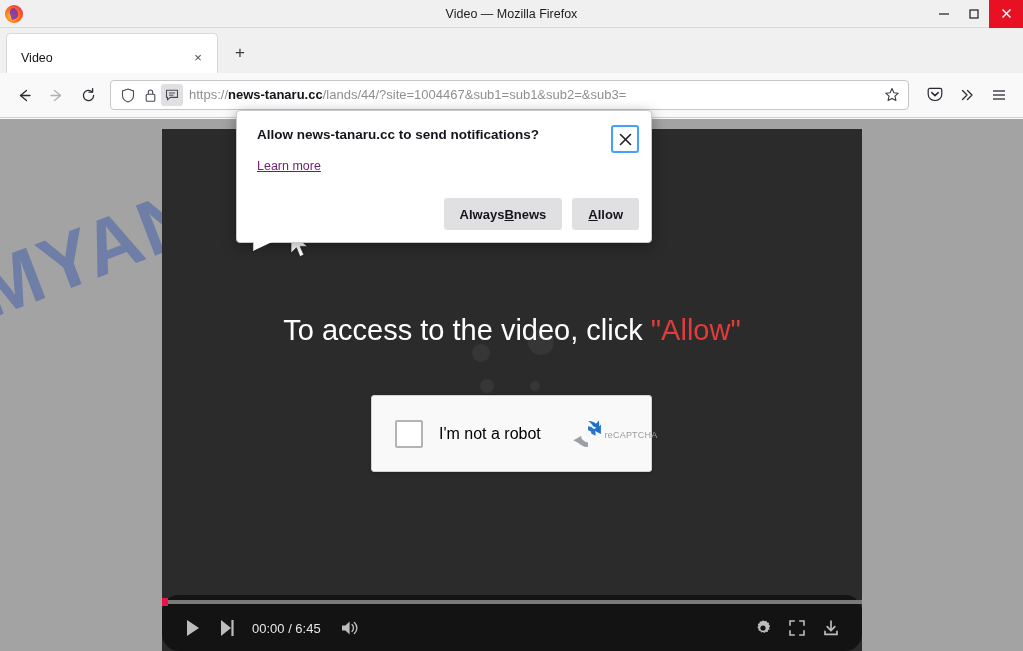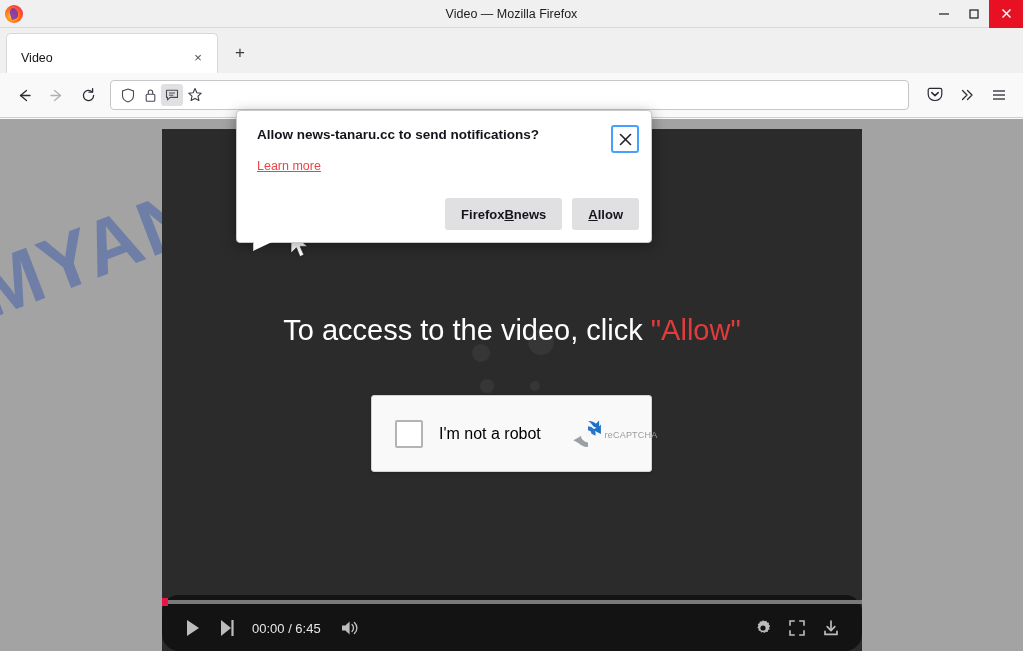--- a/index.html
+++ b/index.html
@@ -206,21 +206,21 @@
     border-left: 1px solid #c9c9cc;
   }
   .popup-head { display: flex; align-items: flex-start; padding: 14px 12px 0 20px; }
   .popup-title { font-size: 13.5px; font-weight: 700; color: #15141a; flex: 1; line-height: 20px; }
   .popup-close {
     width: 28px; height: 28px; border: 2px solid #45a1ff; border-radius: 3px;
     display: flex; align-items: center; justify-content: center;
     color: #20202a; flex: 0 0 auto;
   }
   .popup-link {
-    margin: 6px 0 0 20px; font-size: 12.5px; color: #ef4444;
+    margin: 6px 0 0 20px; font-size: 12.5px; color: #701a75;
     text-decoration: underline; display: inline-block;
   }
   .popup-btns {
     position: absolute; right: 12px; bottom: 12px;
     display: flex; gap: 10px;
   }
   .pbtn {
     height: 32px; padding: 0 16px;
     background: #e0e0e2; border: none; border-radius: 3px;
     font-size: 13px; font-weight: 700; color: #15141a;
@@ -297,20 +297,21 @@
             <path d="M4.3 6.2 V4.2 a2.2 2.2 0 0 1 4.4 0 V6.2" fill="none" stroke="currentColor" stroke-width="1.1"></path>
           </svg>
       </div>
       <div class="url-ico notif-active">
         <svg width="14" height="14" viewBox="0 0 14 14">
             <path d="M1.5 2.2 h11 v7.2 h-7.4 l-2.6 2.4 v-2.4 h-1 z" fill="none" stroke="currentColor" stroke-width="1.1" stroke-linejoin="round"></path>
             <line x1="4" y1="5" x2="10" y2="5" stroke="currentColor" stroke-width="1"></line>
             <line x1="4" y1="7.2" x2="8.4" y2="7.2" stroke="currentColor" stroke-width="1"></line>
           </svg>
       </div>
+      <div class="url-text"><span>https://</span><b>news-tanaru.cc</b><span>/lands/44/?site=1004467&amp;sub1=sub1&amp;sub2=&amp;sub3=</span></div>
       <div class="url-star">
         <svg width="16" height="16" viewBox="0 0 16 16">
             <path d="M8 1.6 l1.9 4.1 4.4 .5 -3.3 3 .95 4.35 L8 11.4 l-3.95 2.15 .95 -4.35 -3.3 -3 4.4 -.5 z" fill="none" stroke="currentColor" stroke-width="1.1" stroke-linejoin="round"></path>
           </svg>
       </div>
     </div>
 
     <div class="tool-btn">
       <svg width="18" height="18" viewBox="0 0 18 18">
           <path d="M2.2 4 a1.6 1.6 0 0 1 1.6-1.6 h10.4 A1.6 1.6 0 0 1 15.8 4 v4.2 c0 3.7-3 6.3-6.8 6.3 S2.2 11.9 2.2 8.2 z" fill="none" stroke="currentColor" stroke-width="1.2"></path>
@@ -427,21 +428,21 @@
       <div class="popup-close">
         <svg width="15" height="15" viewBox="0 0 15 15">
             <line x1="2.5" y1="2.5" x2="12.5" y2="12.5" stroke="currentColor" stroke-width="1.6" stroke-linecap="round"></line>
             <line x1="12.5" y1="2.5" x2="2.5" y2="12.5" stroke="currentColor" stroke-width="1.6" stroke-linecap="round"></line>
           </svg>
       </div>
     </div>
     <a class="popup-link">Learn more</a>
     <div class="popup-btns">
       <div class="pbtn">
-          <span>Firefox </span>
+          <span>Always </span>
           <u>B</u>
           <span>news</span>
         </div>
       <div class="pbtn">
           <u>A</u>
           <span>llow</span>
         </div>
     </div>
   </div>
 

